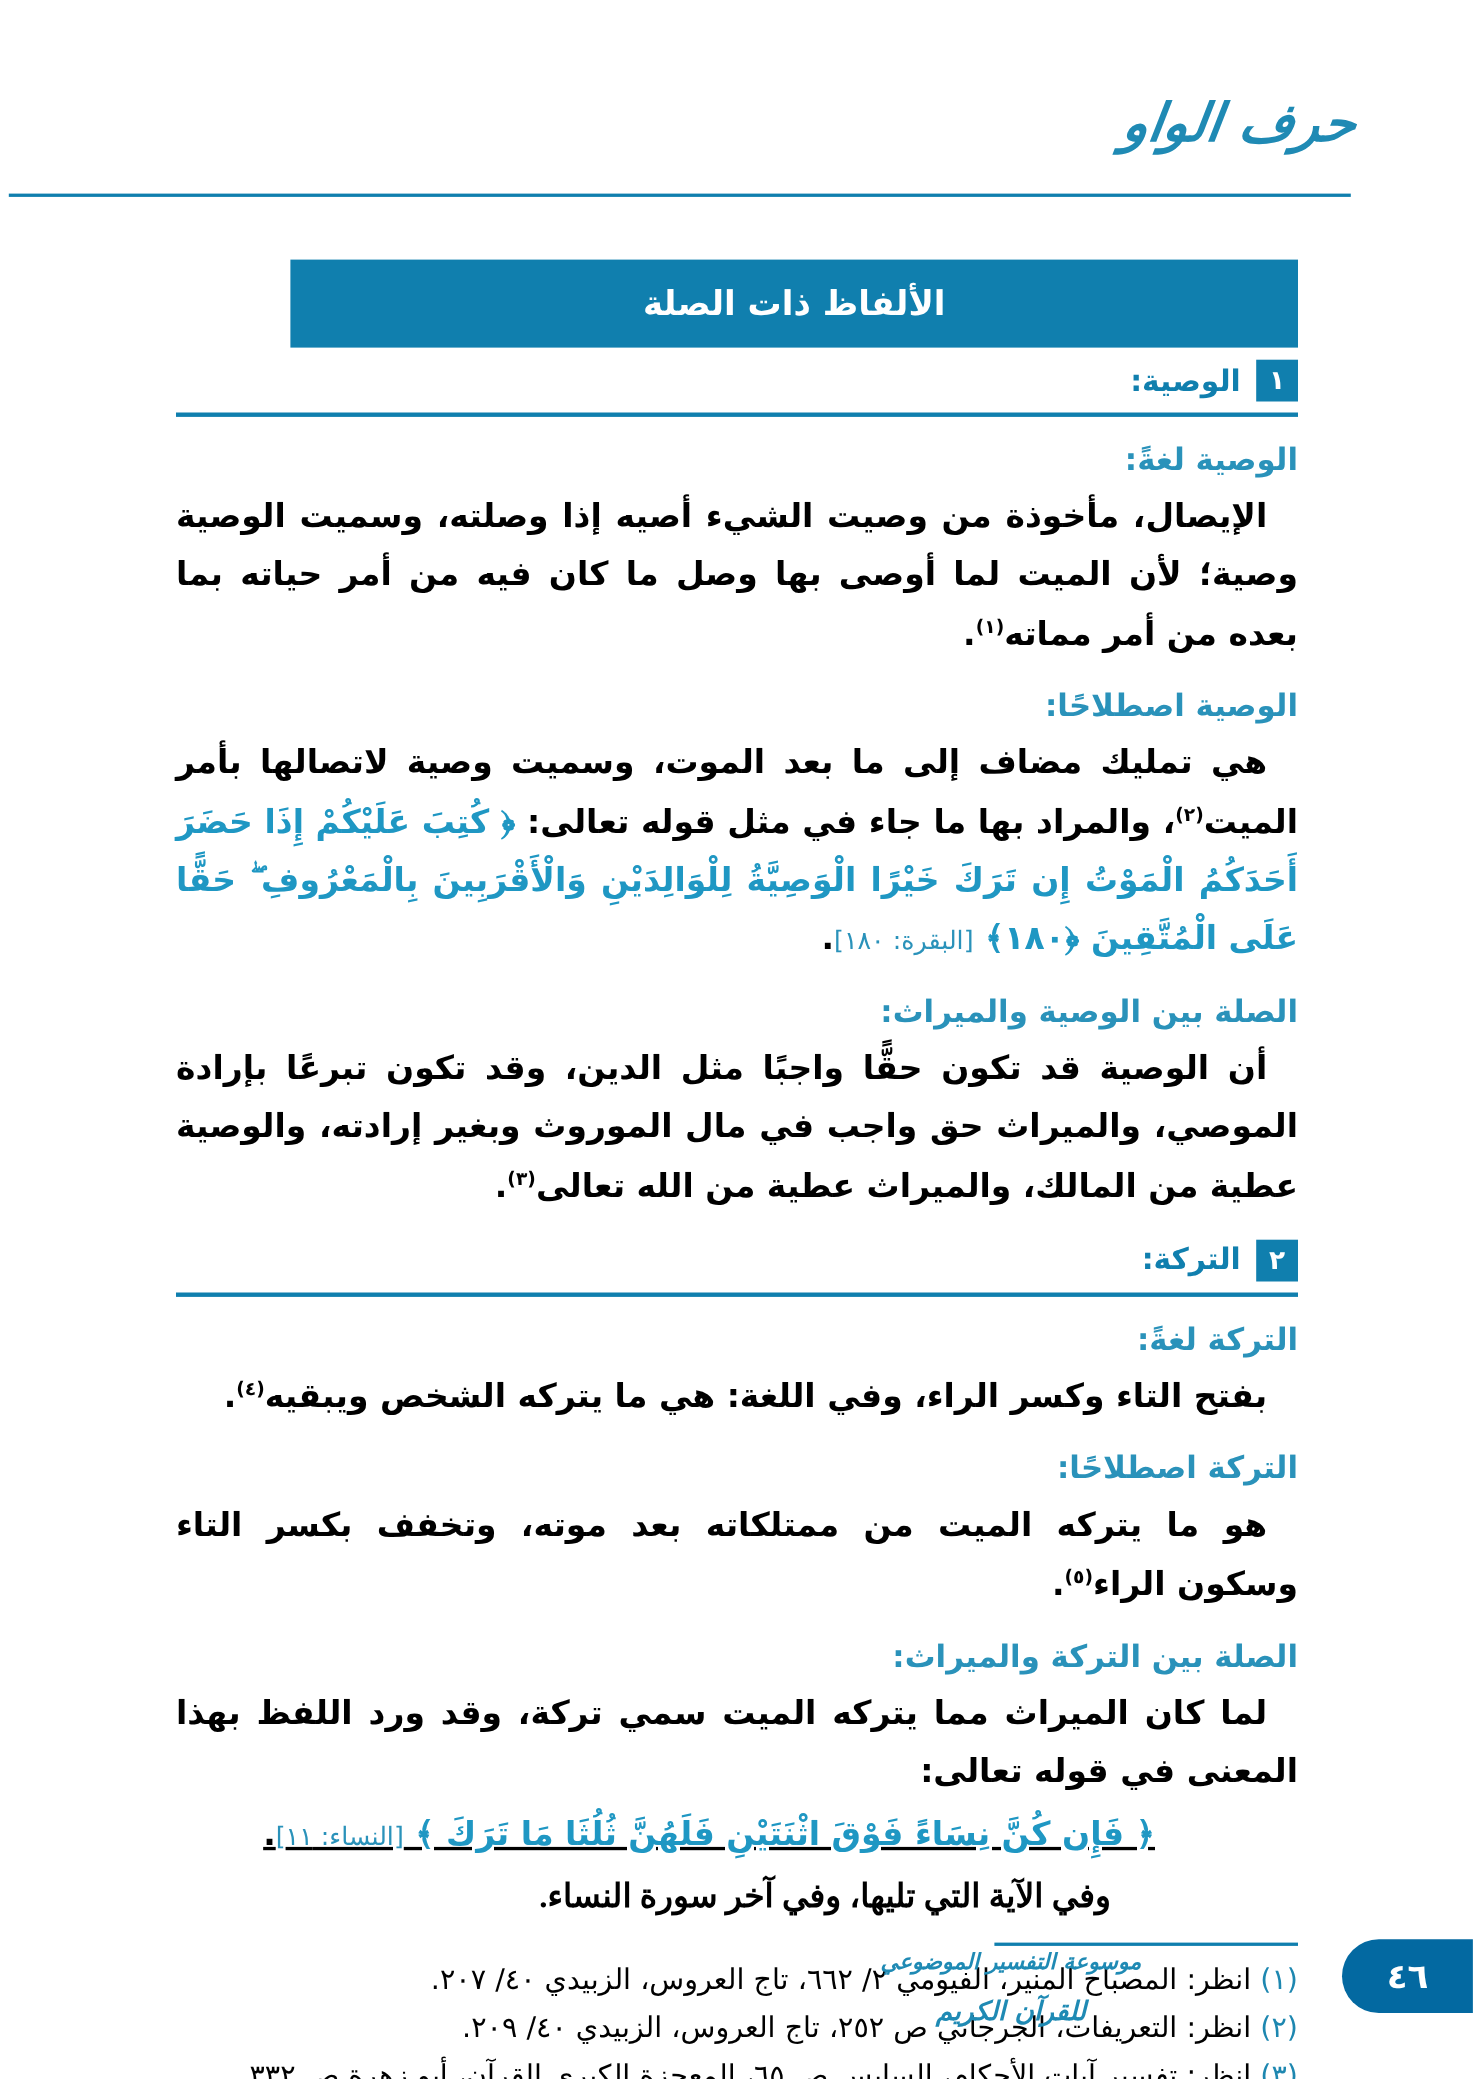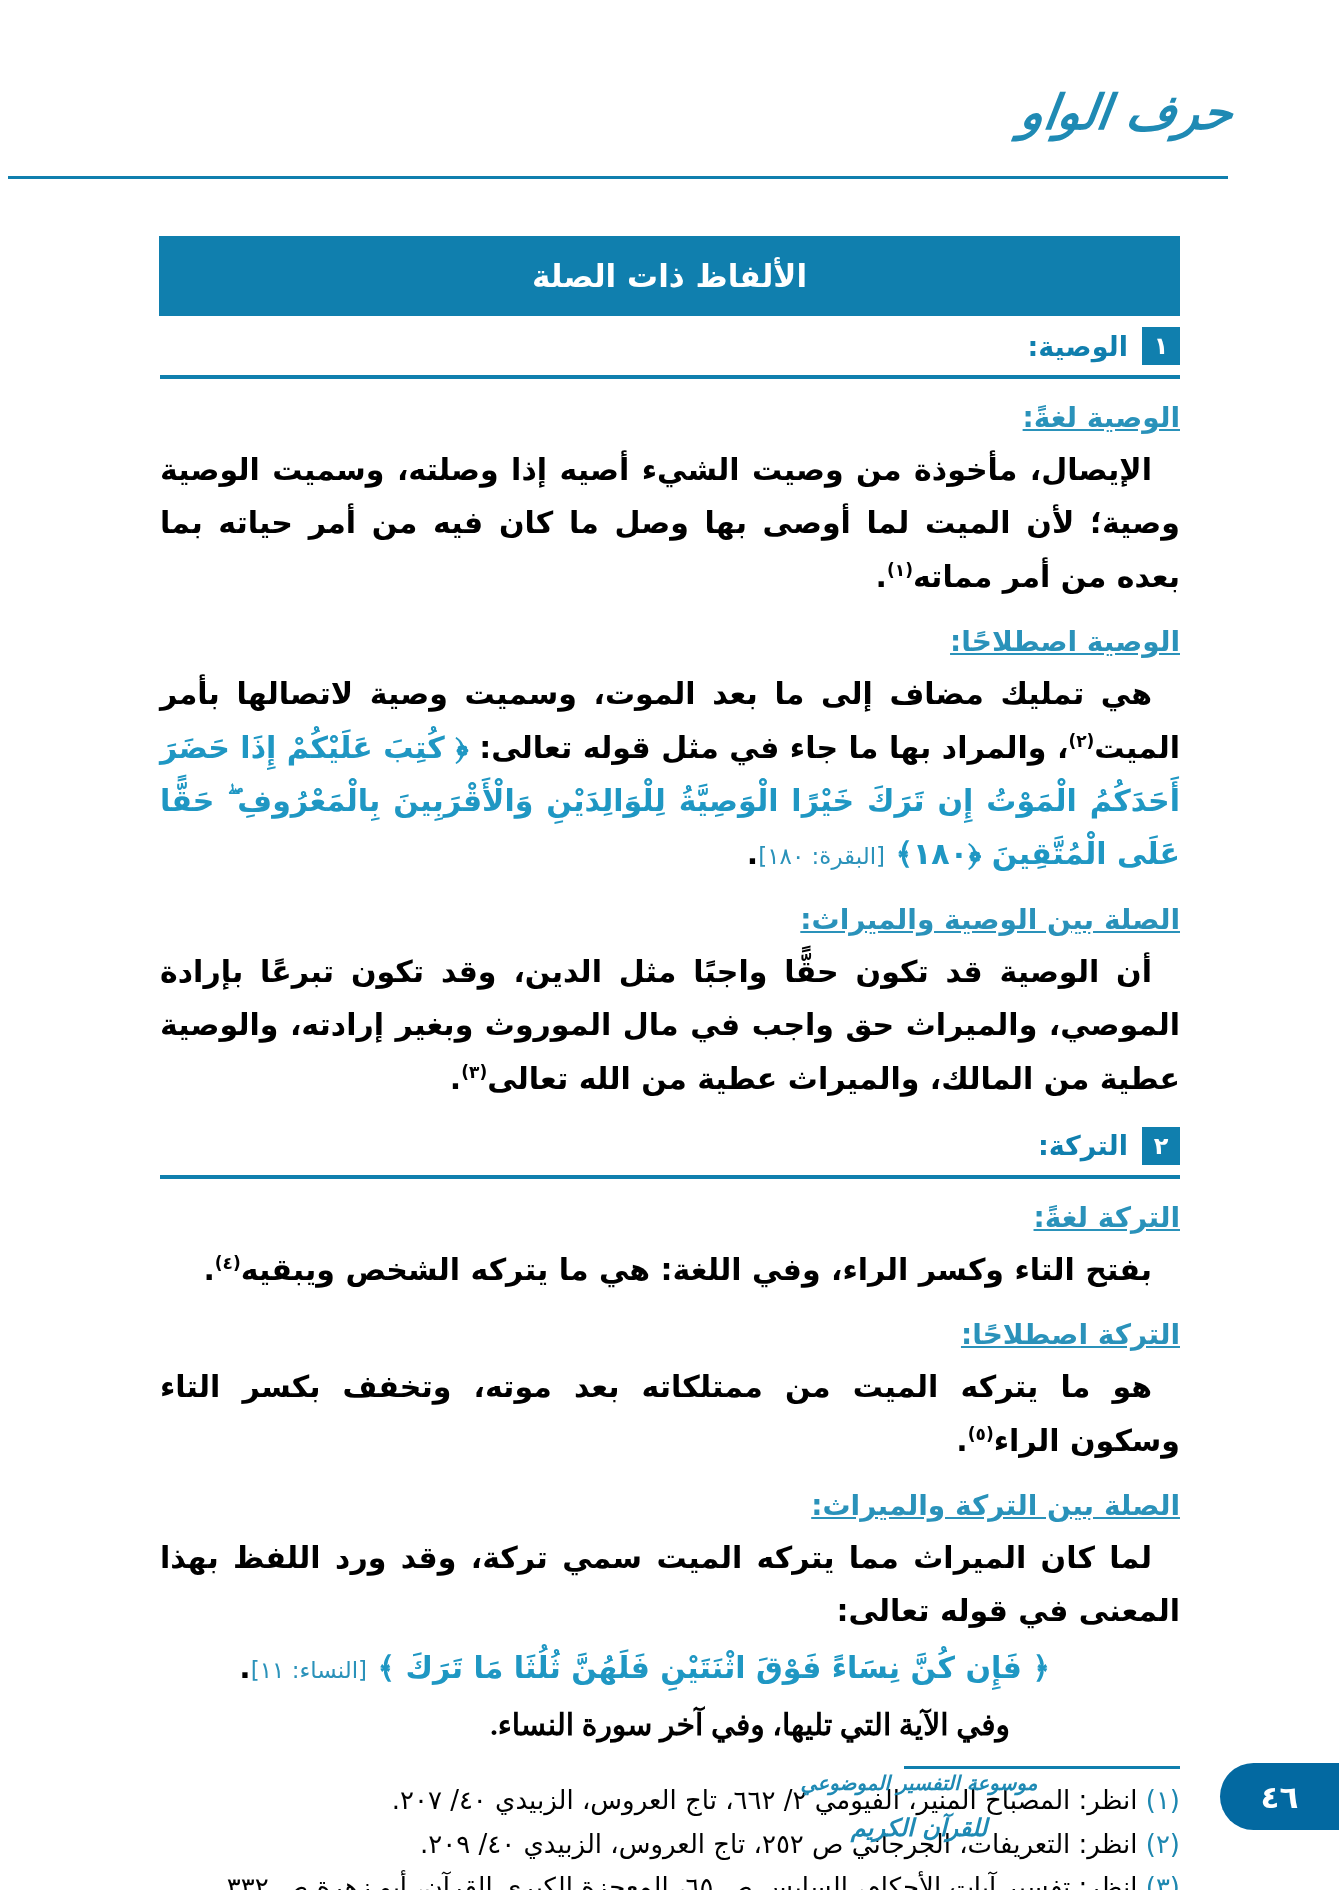--- a/index.html
+++ b/index.html
@@ -13,52 +13,52 @@
     position:absolute;top:84px;right:106px;
     font-size:48px;font-weight:700;font-style:italic;
     color:#1f8ab4;transform:skewX(-8deg);
     letter-spacing:-2px;
   }
   .header-rule{
     position:absolute;top:176px;left:8px;width:1220px;height:3px;background:#107fae;
   }
   
   .banner{
-    position:absolute;top:236px;right:159px;width:1021px;height:80px;
+    position:absolute;top:236px;right:159px;width:916px;height:80px;
     background:#107fae;display:flex;align-items:center;justify-content:center;
   }
   .banner-title{color:#ffffff;font-size:31px;font-weight:700;}
   
   .content{
     position:absolute;top:327px;right:159px;left:160px;
   }
   .section-head{display:flex;align-items:center;gap:14px;}
   .num-box{
     width:38px;height:38px;background:#107fae;color:#fff;
     display:flex;align-items:center;justify-content:center;
     font-size:24px;font-weight:700;flex:0 0 auto;
   }
   .section-title{color:#107fae;font-size:27px;font-weight:700;line-height:1;}
   .section-rule{height:4px;background:#107fae;margin-top:10px;}
   .sub-heading{
     color:#2a92ba;font-size:28px;font-weight:700;
-    margin:18px 0 4px 0;line-height:1.5;text-decoration:underline;
+    margin:18px 0 4px 0;line-height:1.5;
   }
   .para{
     font-size:30px;font-weight:700;color:#000;
     line-height:1.78;margin:2px 0 2px 0;
     text-align:justify;text-align-last:right;
     text-indent:28px;
   }
   .para sup{font-size:17px;font-weight:700;line-height:0;}
   .verse{color:#1f97c3;font-weight:700;}
   .verse-source{color:#2a92ba;font-weight:400;font-size:23px;}
   .verse-line{
     font-size:30px;font-weight:700;line-height:1.7;margin:4px 130px 2px 0;
-    text-align:right;text-indent:0;
+    text-align:right;text-indent:0;text-decoration:underline;
   }
   .closing-line{
     font-size:30px;font-weight:700;color:#000;line-height:1.7;
     margin:6px 170px 0 0;text-align:right;text-indent:0;font-family:Liberation Serif, serif;
   }
   .section-gap{margin-top:22px;}
   
   .fn-sep{width:276px;height:3px;background:#107fae;margin:16px 0 10px 0;}
   .footnotes{font-size:26px;font-weight:400;color:#000;}
   .fn-item{line-height:1.68;text-align:right;}

